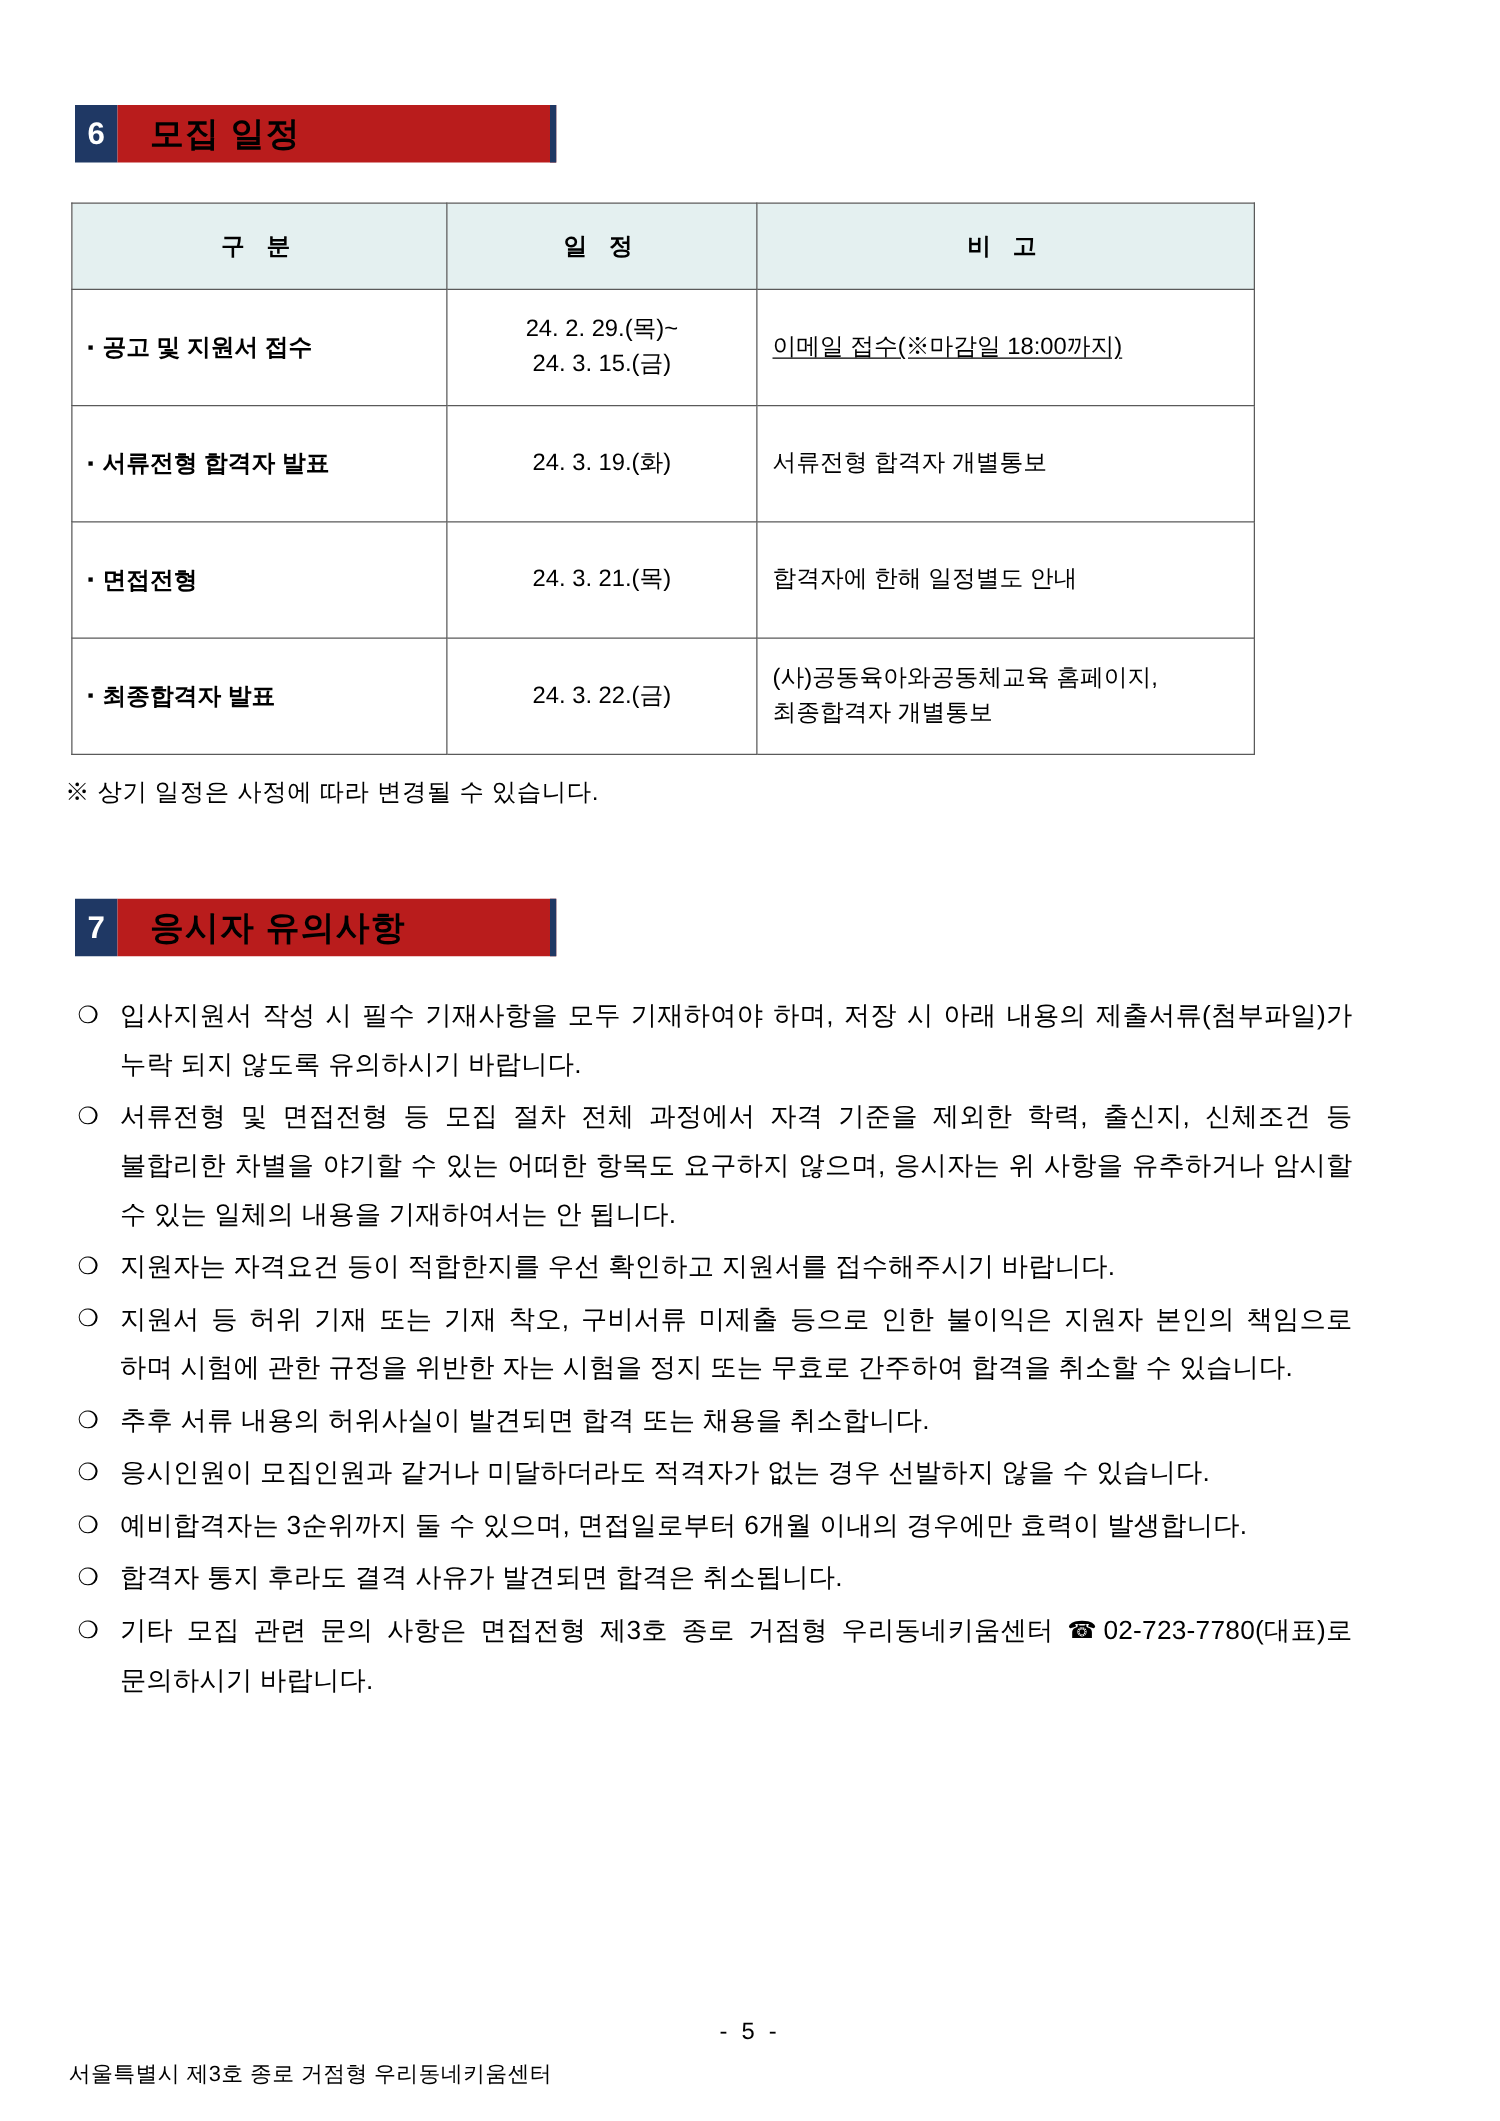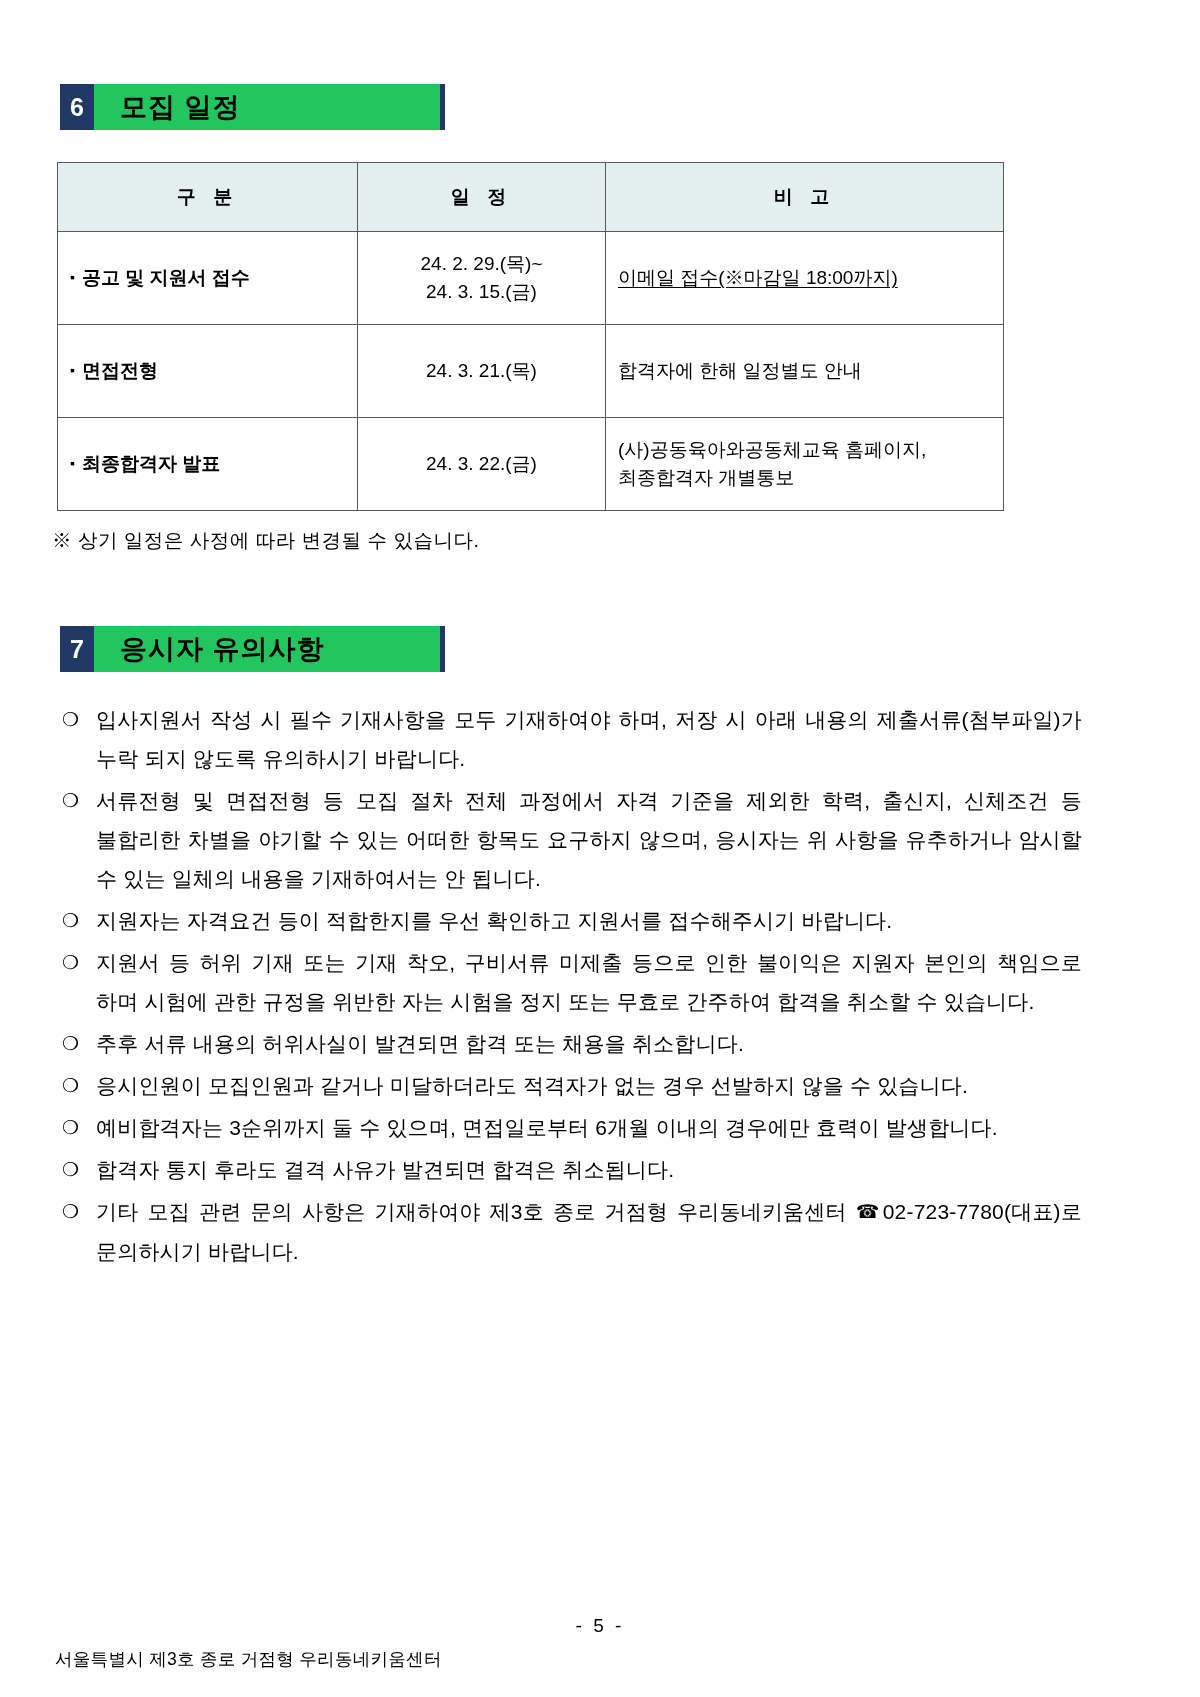--- a/index.html
+++ b/index.html
@@ -39,21 +39,21 @@
     color: #ffffff;
     font-size: 25px;
     font-weight: bold;
     display: flex;
     align-items: center;
     justify-content: center;
     letter-spacing: 0;
   }
   .section-bar {
     flex: 1;
-    background: #22c55e;
+    background: #b91c1c;
     border-right: 5px solid #1f3864;
     display: flex;
     align-items: center;
     padding-left: 26px;
     box-sizing: border-box;
   }
   .section-title {
     font-size: 27px;
     font-weight: bold;
     letter-spacing: 1px;
@@ -222,20 +222,27 @@
           <td class="c-date">
             <div>24. 2. 29.(목)~</div>
             <div>24. 3. 15.(금)</div>
           </td>
           <td class="c-note">
             <span class="ul">이메일 접수(※마감일 18:00까지)</span>
           </td>
         </tr>
         <tr>
           <td class="c-div">
+            <span class="bullet">▪</span><span>서류전형 합격자 발표</span>
+          </td>
+          <td class="c-date">24. 3. 19.(화)</td>
+          <td class="c-note">서류전형 합격자 개별통보</td>
+        </tr>
+        <tr>
+          <td class="c-div">
             <span class="bullet">▪</span><span>면접전형</span>
           </td>
           <td class="c-date">24. 3. 21.(목)</td>
           <td class="c-note">합격자에 한해 일정별도 안내</td>
         </tr>
         <tr class="row-tall">
           <td class="c-div">
             <span class="bullet">▪</span><span>최종합격자 발표</span>
           </td>
           <td class="c-date">24. 3. 22.(금)</td>
@@ -296,21 +303,21 @@
       <div class="note-text">예비합격자는 3순위까지 둘 수 있으며, 면접일로부터 6개월 이내의 경우에만 효력이 발생합니다.</div>
     </div>
 
     <div class="note-item">
       <div class="note-marker">❍</div>
       <div class="note-text nojust">합격자 통지 후라도 결격 사유가 발견되면 합격은 취소됩니다.</div>
     </div>
 
     <div class="note-item">
       <div class="note-marker">❍</div>
-      <div class="note-text"><span>기타 모집 관련 문의 사항은 기재하여야 제3호 종로 거점형 우리동네키움센터 </span><span class="phone-icon">☎</span><span>02-723-7780(대표)로 문의하시기 바랍니다.</span></div>
+      <div class="note-text"><span>기타 모집 관련 문의 사항은 면접전형 제3호 종로 거점형 우리동네키움센터 </span><span class="phone-icon">☎</span><span>02-723-7780(대표)로 문의하시기 바랍니다.</span></div>
     </div>
 
   </div>
 
   <div class="footer">
     <div class="footer-left">서울특별시 제3호 종로 거점형 우리동네키움센터</div>
     <div class="footer-center">- 5 -</div>
   </div>
 
 </div>

